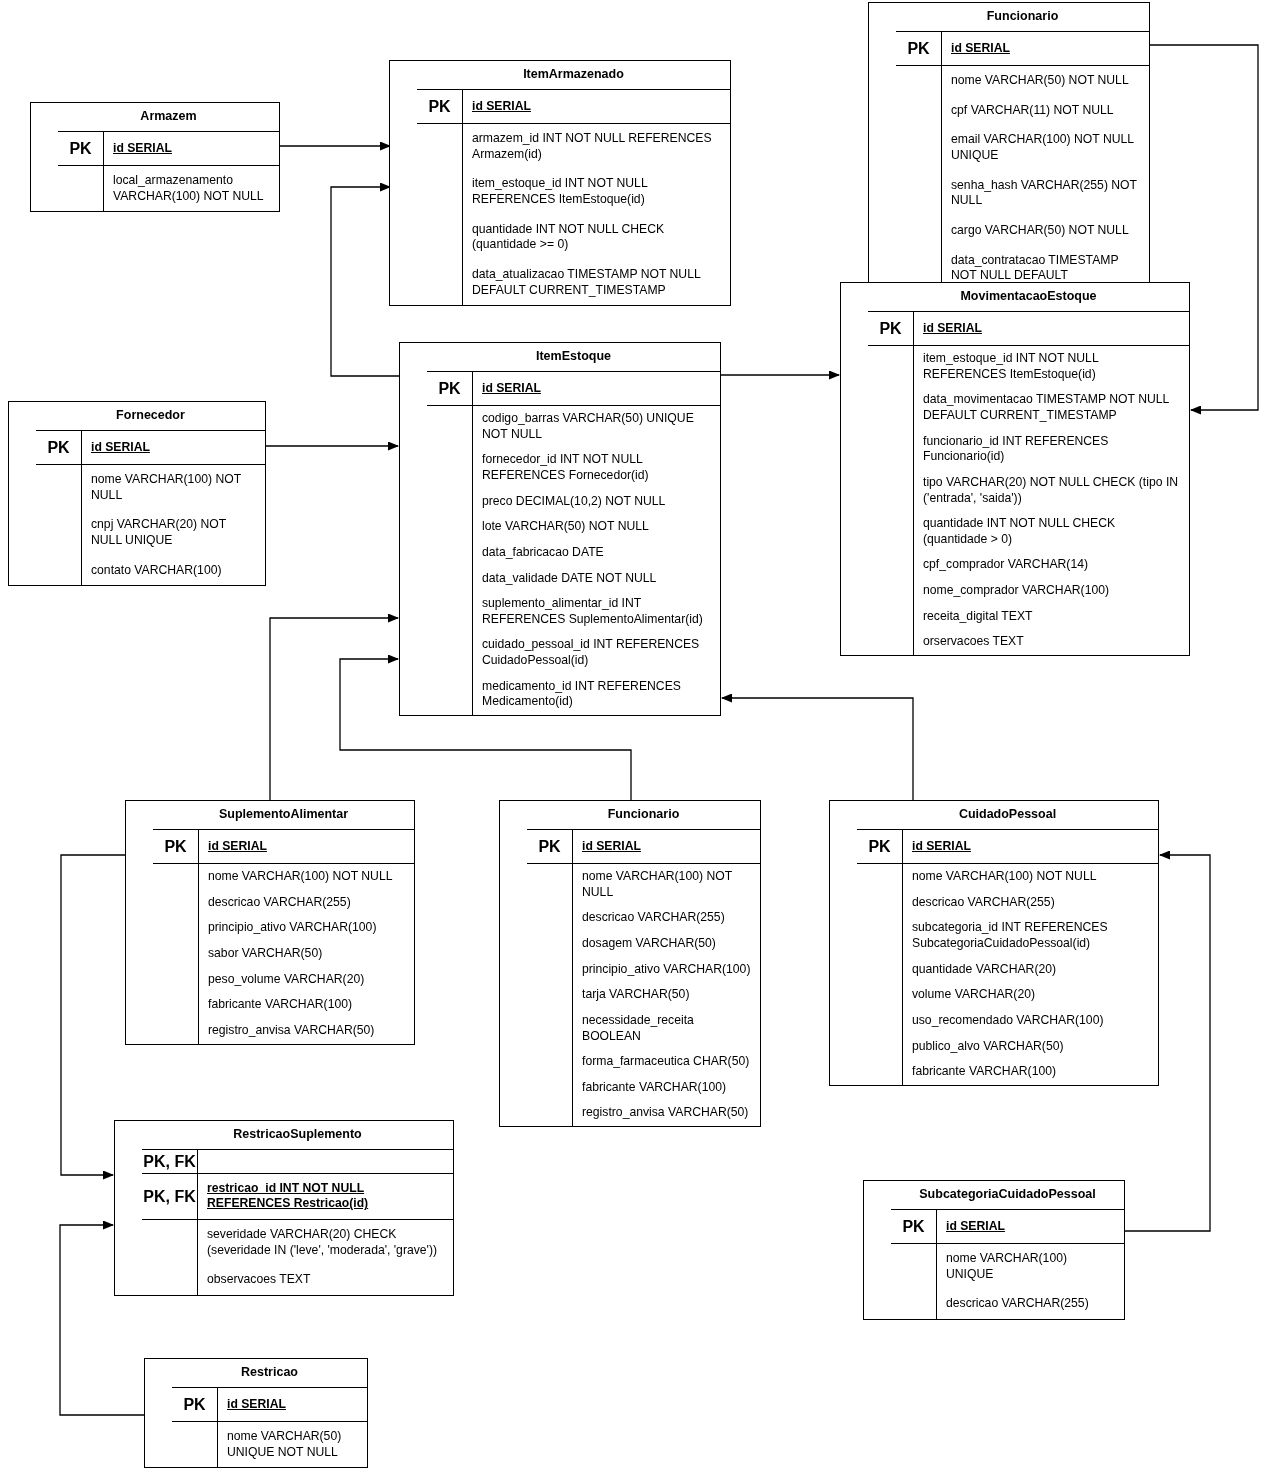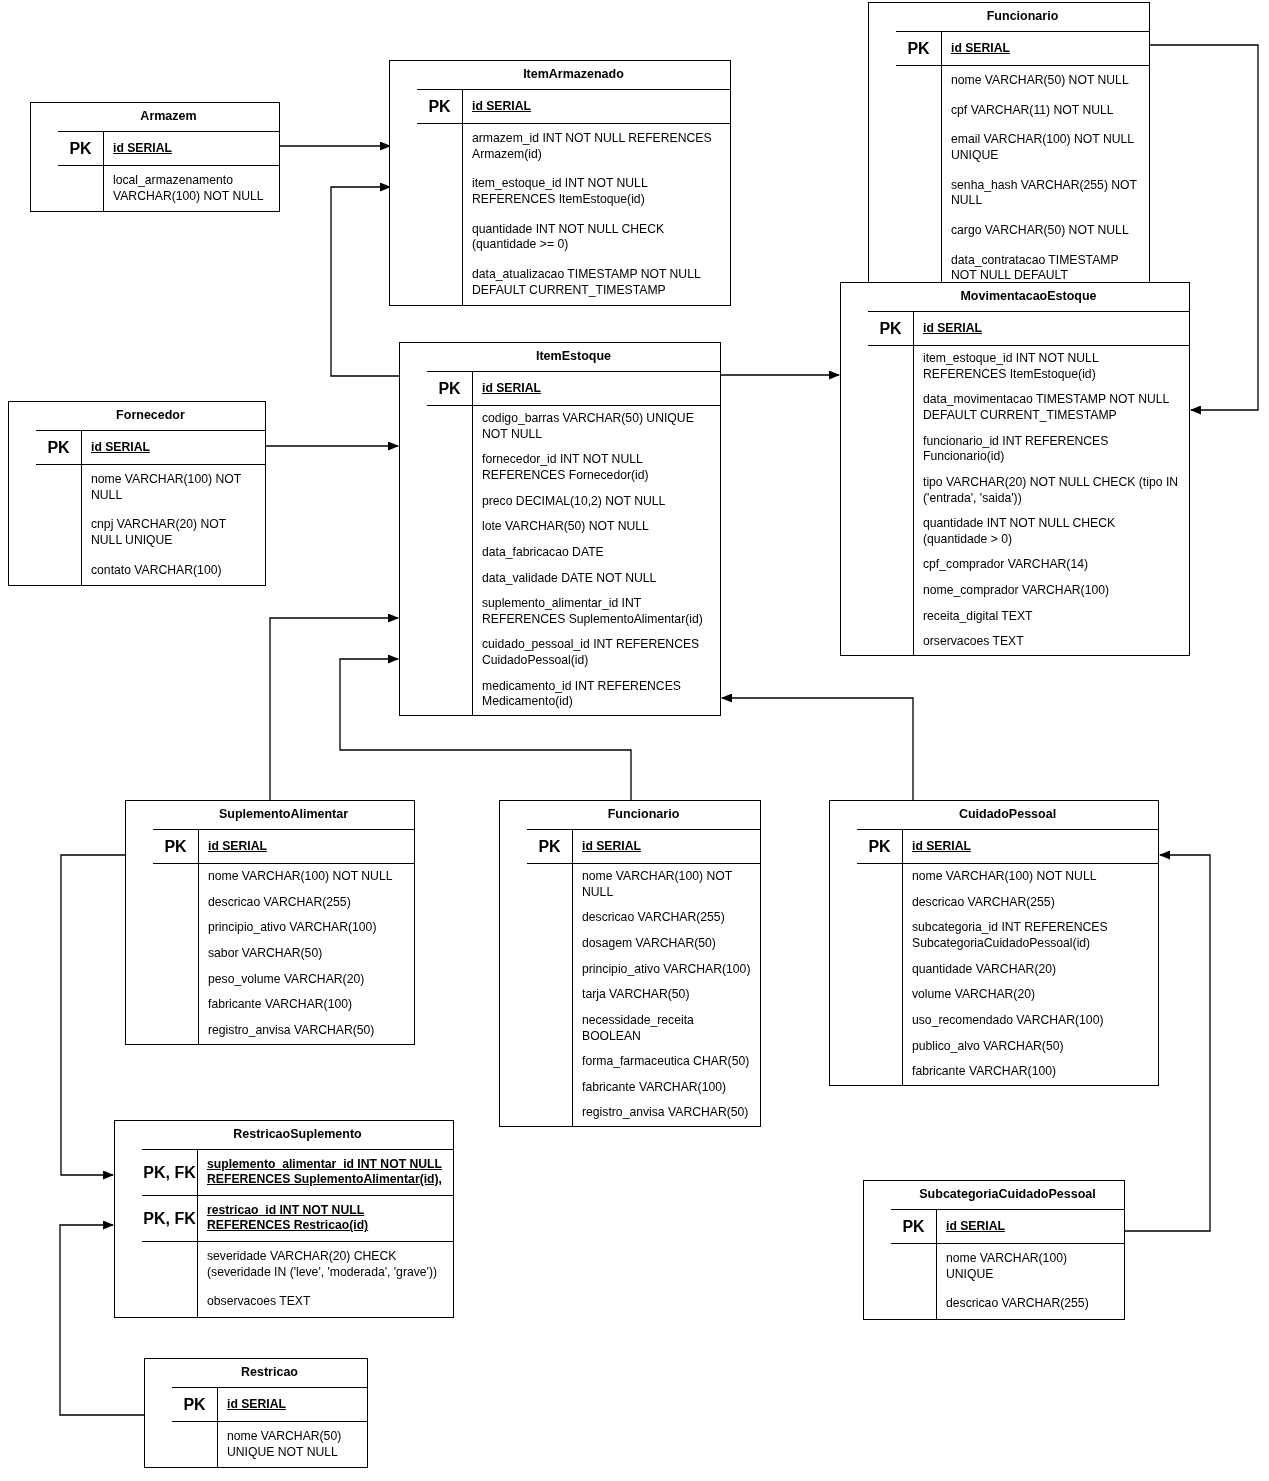--- a/index.html
+++ b/index.html
@@ -224,23 +224,20 @@
             <div class="fld">uso_recomendado VARCHAR(100)</div>
             <div class="fld">publico_alvo VARCHAR(50)</div>
             <div class="fld">fabricante VARCHAR(100)</div>
           </div>
         </div>
       </div>
       <div class="tbl" style="left: 114px; top: 1120px; width: 340px;">
         <div class="title">RestricaoSuplemento</div>
         <div class="row">
           <div class="keycell wide">PK, FK</div>
-          <div class="fields">
-            <div class="fld bold-u">suplemento_alimentar_id INT NOT NULL REFERENCES SuplementoAlimentar(id),</div>
-          </div>
         </div>
         <div class="row">
           <div class="keycell wide">PK, FK</div>
           <div class="fields">
             <div class="fld bold-u">restricao_id INT NOT NULL REFERENCES Restricao(id)</div>
           </div>
         </div>
         <div class="row">
           <div class="keycell wide"></div>
           <div class="fields">

